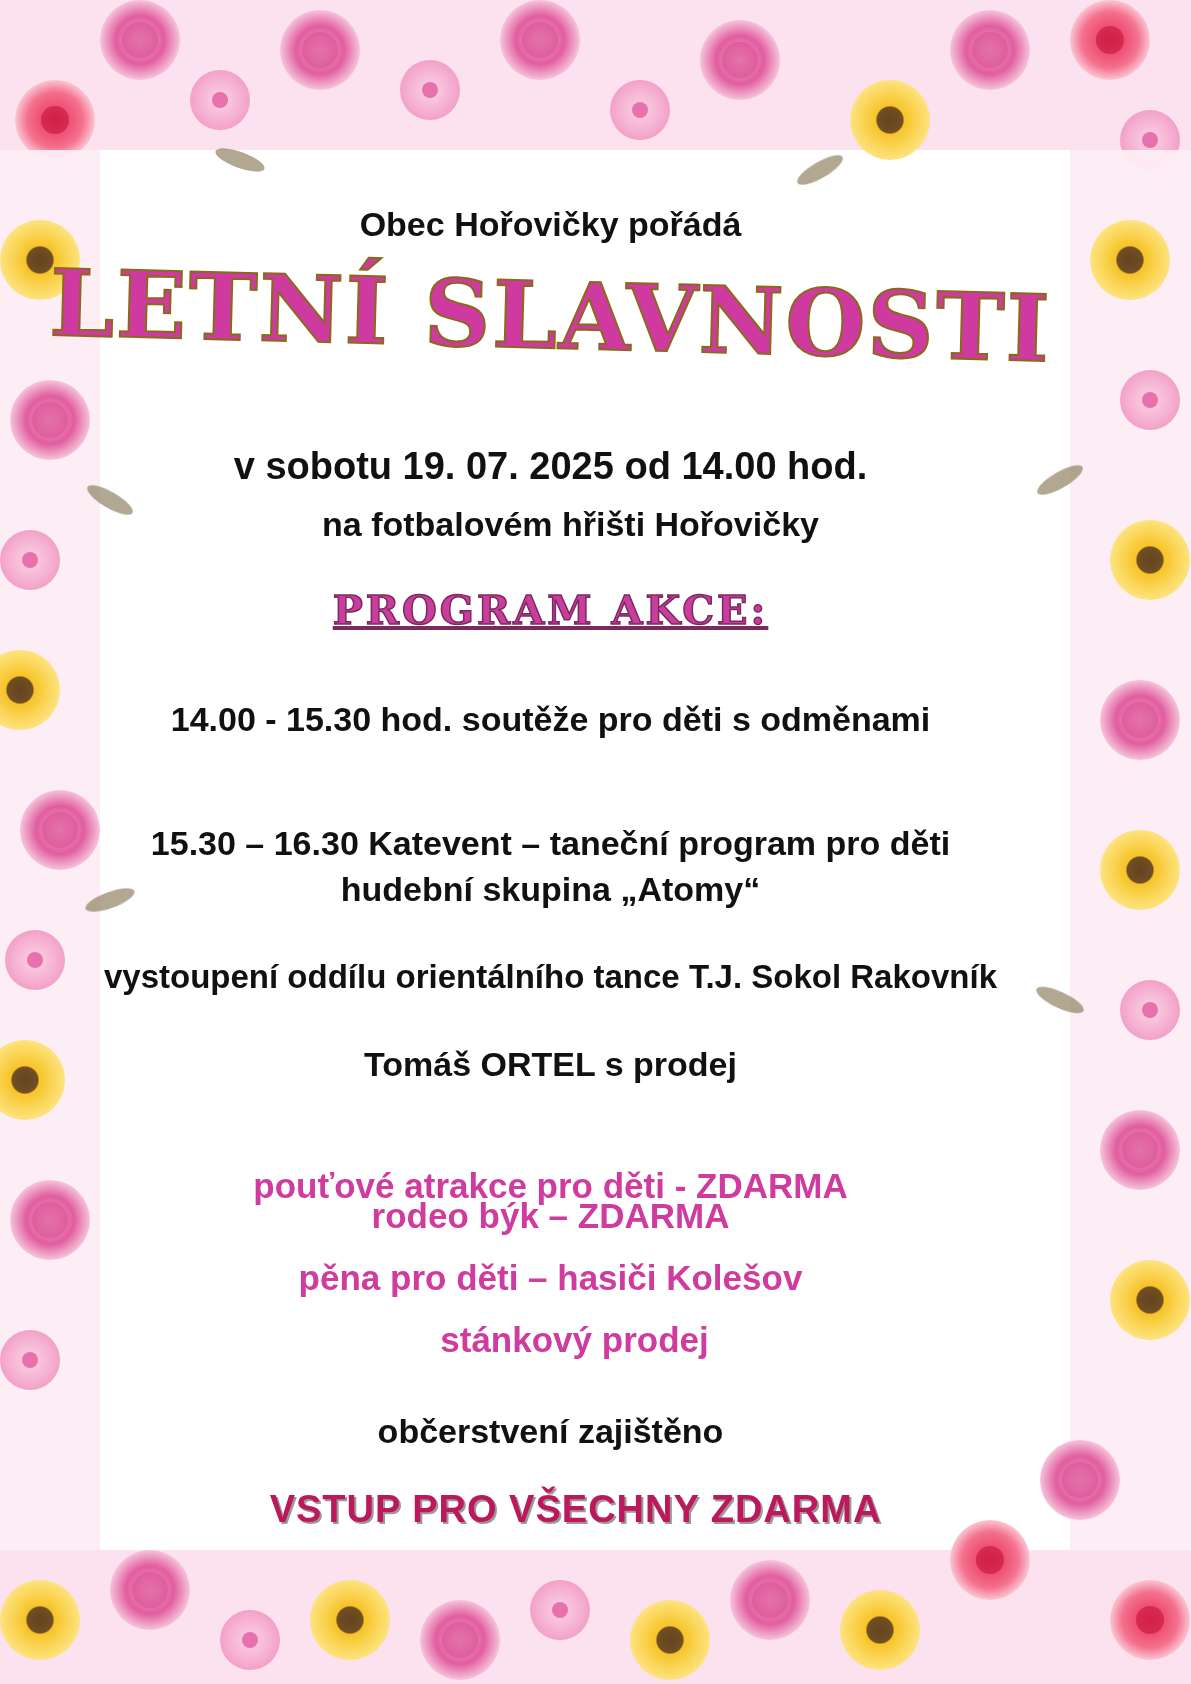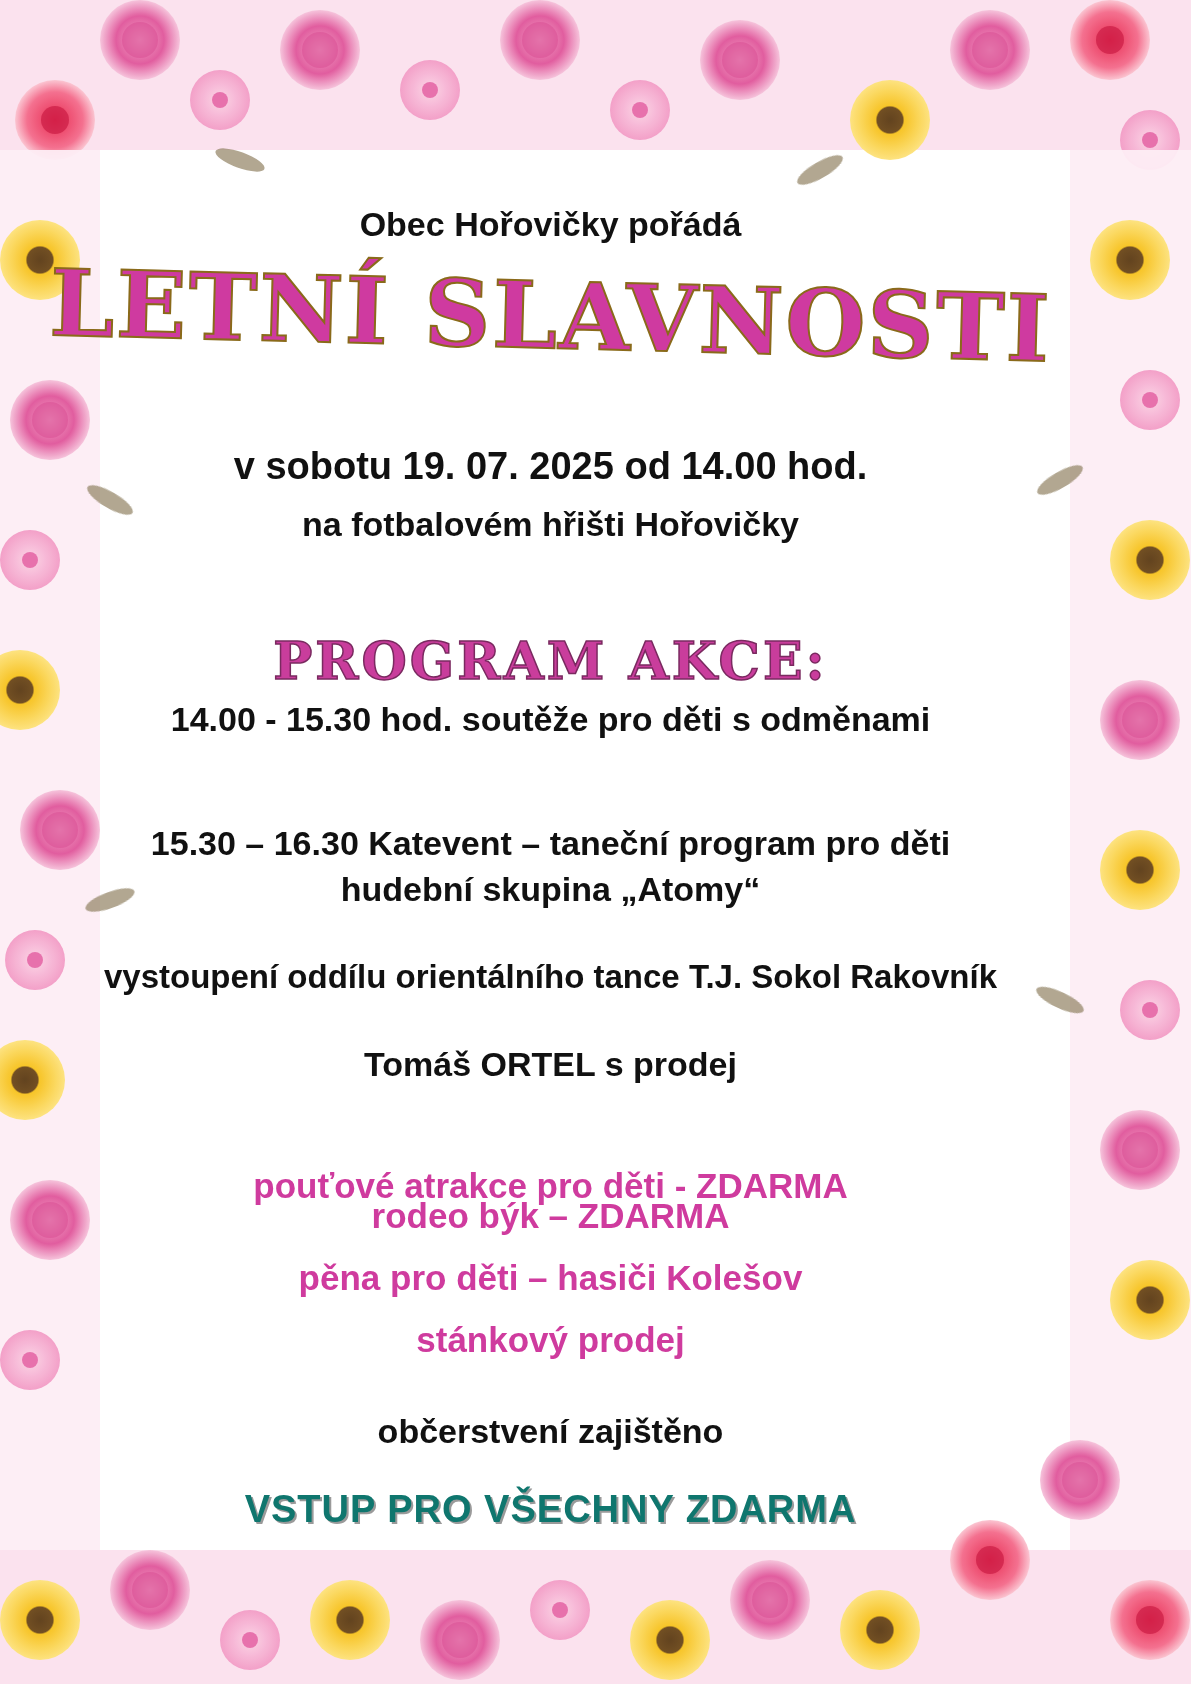--- a/index.html
+++ b/index.html
@@ -6,21 +6,21 @@
   body{width:1191px;height:1684px;position:relative;overflow:hidden;background:#fff;font-family:"Liberation Sans","DejaVu Sans",sans-serif;}
   .frame{position:absolute;inset:0;pointer-events:none;}
   .content{position:absolute;left:0;top:0;width:1101px;height:1684px;text-align:center;}
   .line{position:absolute;left:0;width:100%;text-align:center;font-family:"Liberation Sans Narrow","Liberation Sans",sans-serif;font-weight:bold;transform-origin:center;}
   .black{color:#111;}
   .pink{color:#cf3b9e;}
   .title{color:#cf3aa0;font-family:"DejaVu Serif","Liberation Serif",serif;font-weight:900;letter-spacing:2px;
          -webkit-text-stroke:2px #8a6a1a;text-shadow:0 0 0 #8a6a1a;}
   .prog{color:#c93d9c;font-family:"DejaVu Serif","Liberation Serif",serif;font-weight:900;letter-spacing:3px;
         -webkit-text-stroke:1.5px #7a2a60;}
-  .vstup{color:#0f766e;letter-spacing:1px;text-shadow:2px 2px 0 #9a9a9a;}
+  .vstup{color:#be185d;letter-spacing:1px;text-shadow:2px 2px 0 #9a9a9a;padding-left:25px;}
 </style>
 </head>
 <body>
 
 <svg class="frame" width="1191" height="1684" viewBox="0 0 1191 1684">
   <defs>
     <radialGradient id="rose" cx="50%" cy="50%" r="50%">
       <stop offset="0%" stop-color="#f2a3c8"></stop>
       <stop offset="60%" stop-color="#e0559a"></stop>
       <stop offset="100%" stop-color="#f6c1da"></stop>
@@ -123,31 +123,31 @@
     <use href="#f-red" x="1150" y="1620"></use>
   </g>
 </svg>
 
 <div class="content">
   <div class="line black" style="top:205px;font-size:34px;">Obec Hořovičky pořádá</div>
 
   <div class="line title" style="top:262px;font-size:92px;transform:scaleX(1.0) rotate(1.5deg);">LETNÍ SLAVNOSTI</div>
 
   <div class="line black" style="top:445px;font-size:38px;">v sobotu 19. 07. 2025 od 14.00 hod.</div>
-  <div class="line black" style="top:505px;font-size:34px;">na fotbalovém hřišti Hořovičky</div>
+  <div class="line black" style="top:505px;font-size:34px;margin-left:20px;">na fotbalovém hřišti Hořovičky</div>
 
-  <div class="line prog" style="top:630px;font-size:52px;">PROGRAM AKCE:</div>
+  <div class="line prog" style="top:586px;font-size:40px;text-decoration:underline;">PROGRAM AKCE:</div>
 
   <div class="line black" style="top:700px;font-size:34px;">14.00 - 15.30 hod. soutěže pro děti s odměnami</div>
   <div class="line black" style="top:824px;font-size:34px;">15.30 – 16.30 Katevent – taneční program pro děti</div>
   <div class="line black" style="top:870px;font-size:34px;">hudební skupina „Atomy“</div>
   <div class="line black" style="top:958px;font-size:33px;">vystoupení oddílu orientálního tance T.J. Sokol Rakovník</div>
   <div class="line black" style="top:1045px;font-size:34px;">Tomáš ORTEL s prodej</div>
 
   <div class="line pink" style="top:1133px;font-size:35px;margin-top:33px;">pouťové atrakce pro děti - ZDARMA</div>
   <div class="line pink" style="top:1196px;font-size:35px;">rodeo býk – ZDARMA</div>
   <div class="line pink" style="top:1258px;font-size:35px;">pěna pro děti – hasiči Kolešov</div>
-  <div class="line pink" style="top:1320px;font-size:35px;">stánkový prodej</div>
+  <div class="line pink" style="top:1320px;font-size:35px;padding-left:24px;">stánkový prodej</div>
 
   <div class="line black" style="top:1412px;font-size:34px;">občerstvení zajištěno</div>
 
   <div class="line vstup" style="top:1488px;font-size:38px;">VSTUP PRO VŠECHNY ZDARMA</div>
 </div>
 
 </body></html>

